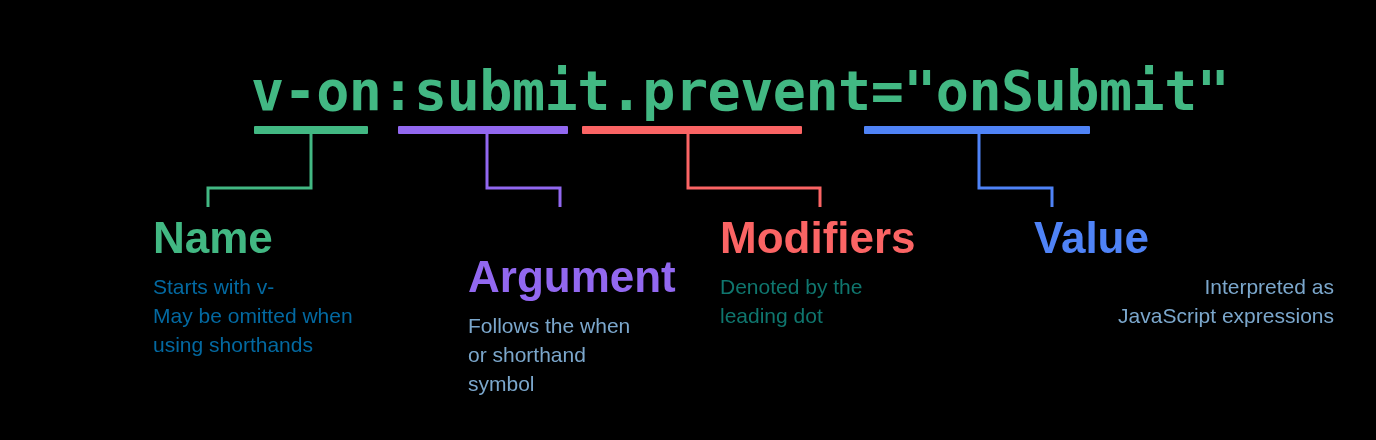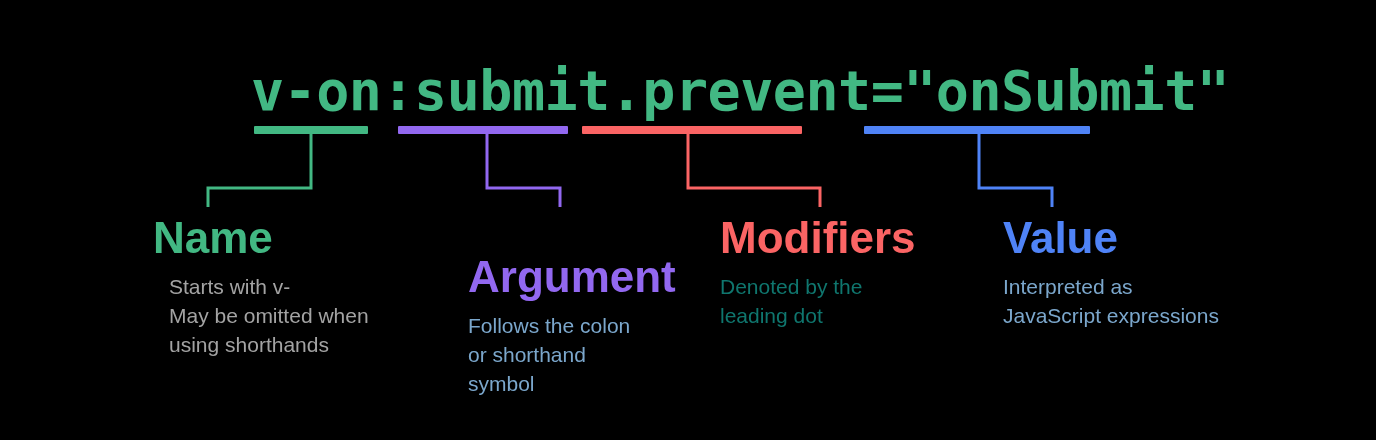--- a/index.html
+++ b/index.html
@@ -94,37 +94,37 @@
 
     <path id="conn-argument" d="M 487 133 L 487 188 L 560 188 L 560 207" fill="none" stroke-width="3" stroke-linecap="butt" stroke="#9268f0"></path>
 
     <path id="conn-modifiers" d="M 688 133 L 688 188 L 820 188 L 820 207" fill="none" stroke-width="3" stroke-linecap="butt" stroke="#fb6464"></path>
 
     <path id="conn-value" d="M 979 133 L 979 188 L 1052 188 L 1052 207" fill="none" stroke-width="3" stroke-linecap="butt" stroke="#4f83f7"></path>
   </svg>
 
   <div class="col" style="left:153px; width:300px;">
     <div class="col-title" id="title-name" style="color: rgb(66, 184, 131);">Name</div>
-    <div class="col-desc" style="color: #a3a3a3; margin-left: 16px;">Starts with v-
+    <div class="col-desc" style="color: #0369a1;">Starts with v-
 May be omitted when
 using shorthands</div>
   </div>
 
   <div class="col" style="left:468px; width:260px;">
     <div class="col-title" id="title-argument" style="color: rgb(146, 104, 240); margin-top: 39px;">Argument</div>
-    <div class="col-desc" style="color: rgb(123, 167, 204);">Follows the colon
+    <div class="col-desc" style="color: rgb(123, 167, 204);">Follows the when
 or shorthand
 symbol</div>
   </div>
 
   <div class="col" style="left:720px; width:250px;">
     <div class="col-title" id="title-modifiers" style="color: rgb(251, 100, 100);">Modifiers</div>
     <div class="col-desc" style="color: #0f766e;">Denoted by the
 leading dot</div>
   </div>
 
-  <div class="col" style="left:1003px; width:300px;">
+  <div class="col" style="left:1034px; width:300px;">
     <div class="col-title" id="title-value" style="color: rgb(79, 131, 247);">Value</div>
-    <div class="col-desc" style="color: rgb(123, 167, 204);">Interpreted as
+    <div class="col-desc" style="color: rgb(123, 167, 204); text-align: right;">Interpreted as
 JavaScript expressions</div>
   </div>
 
 </div>
 
 </body></html>

